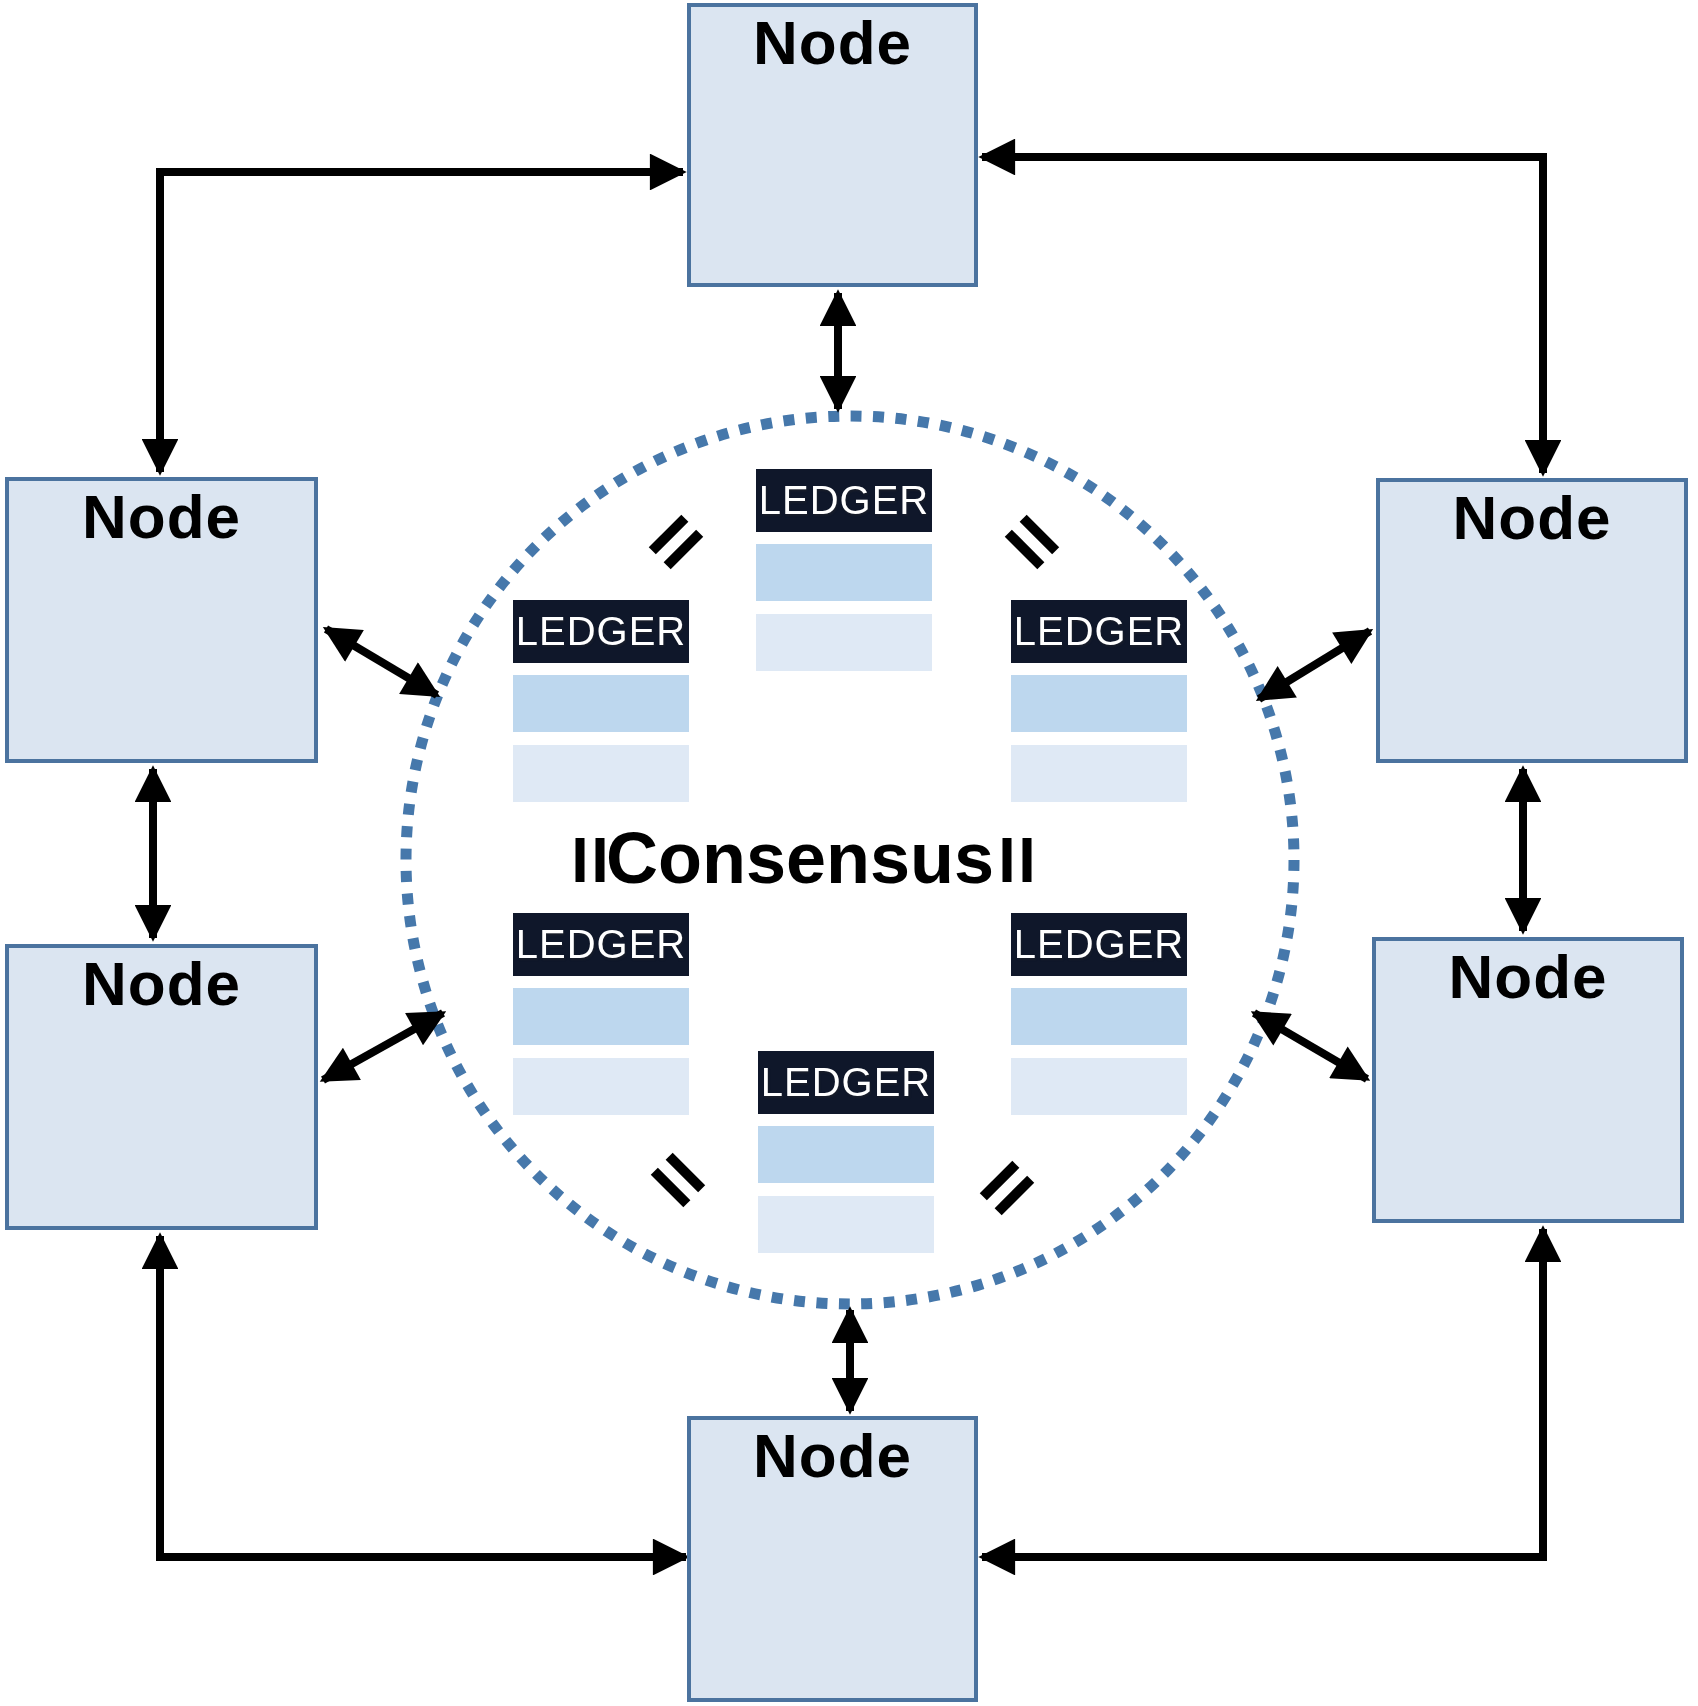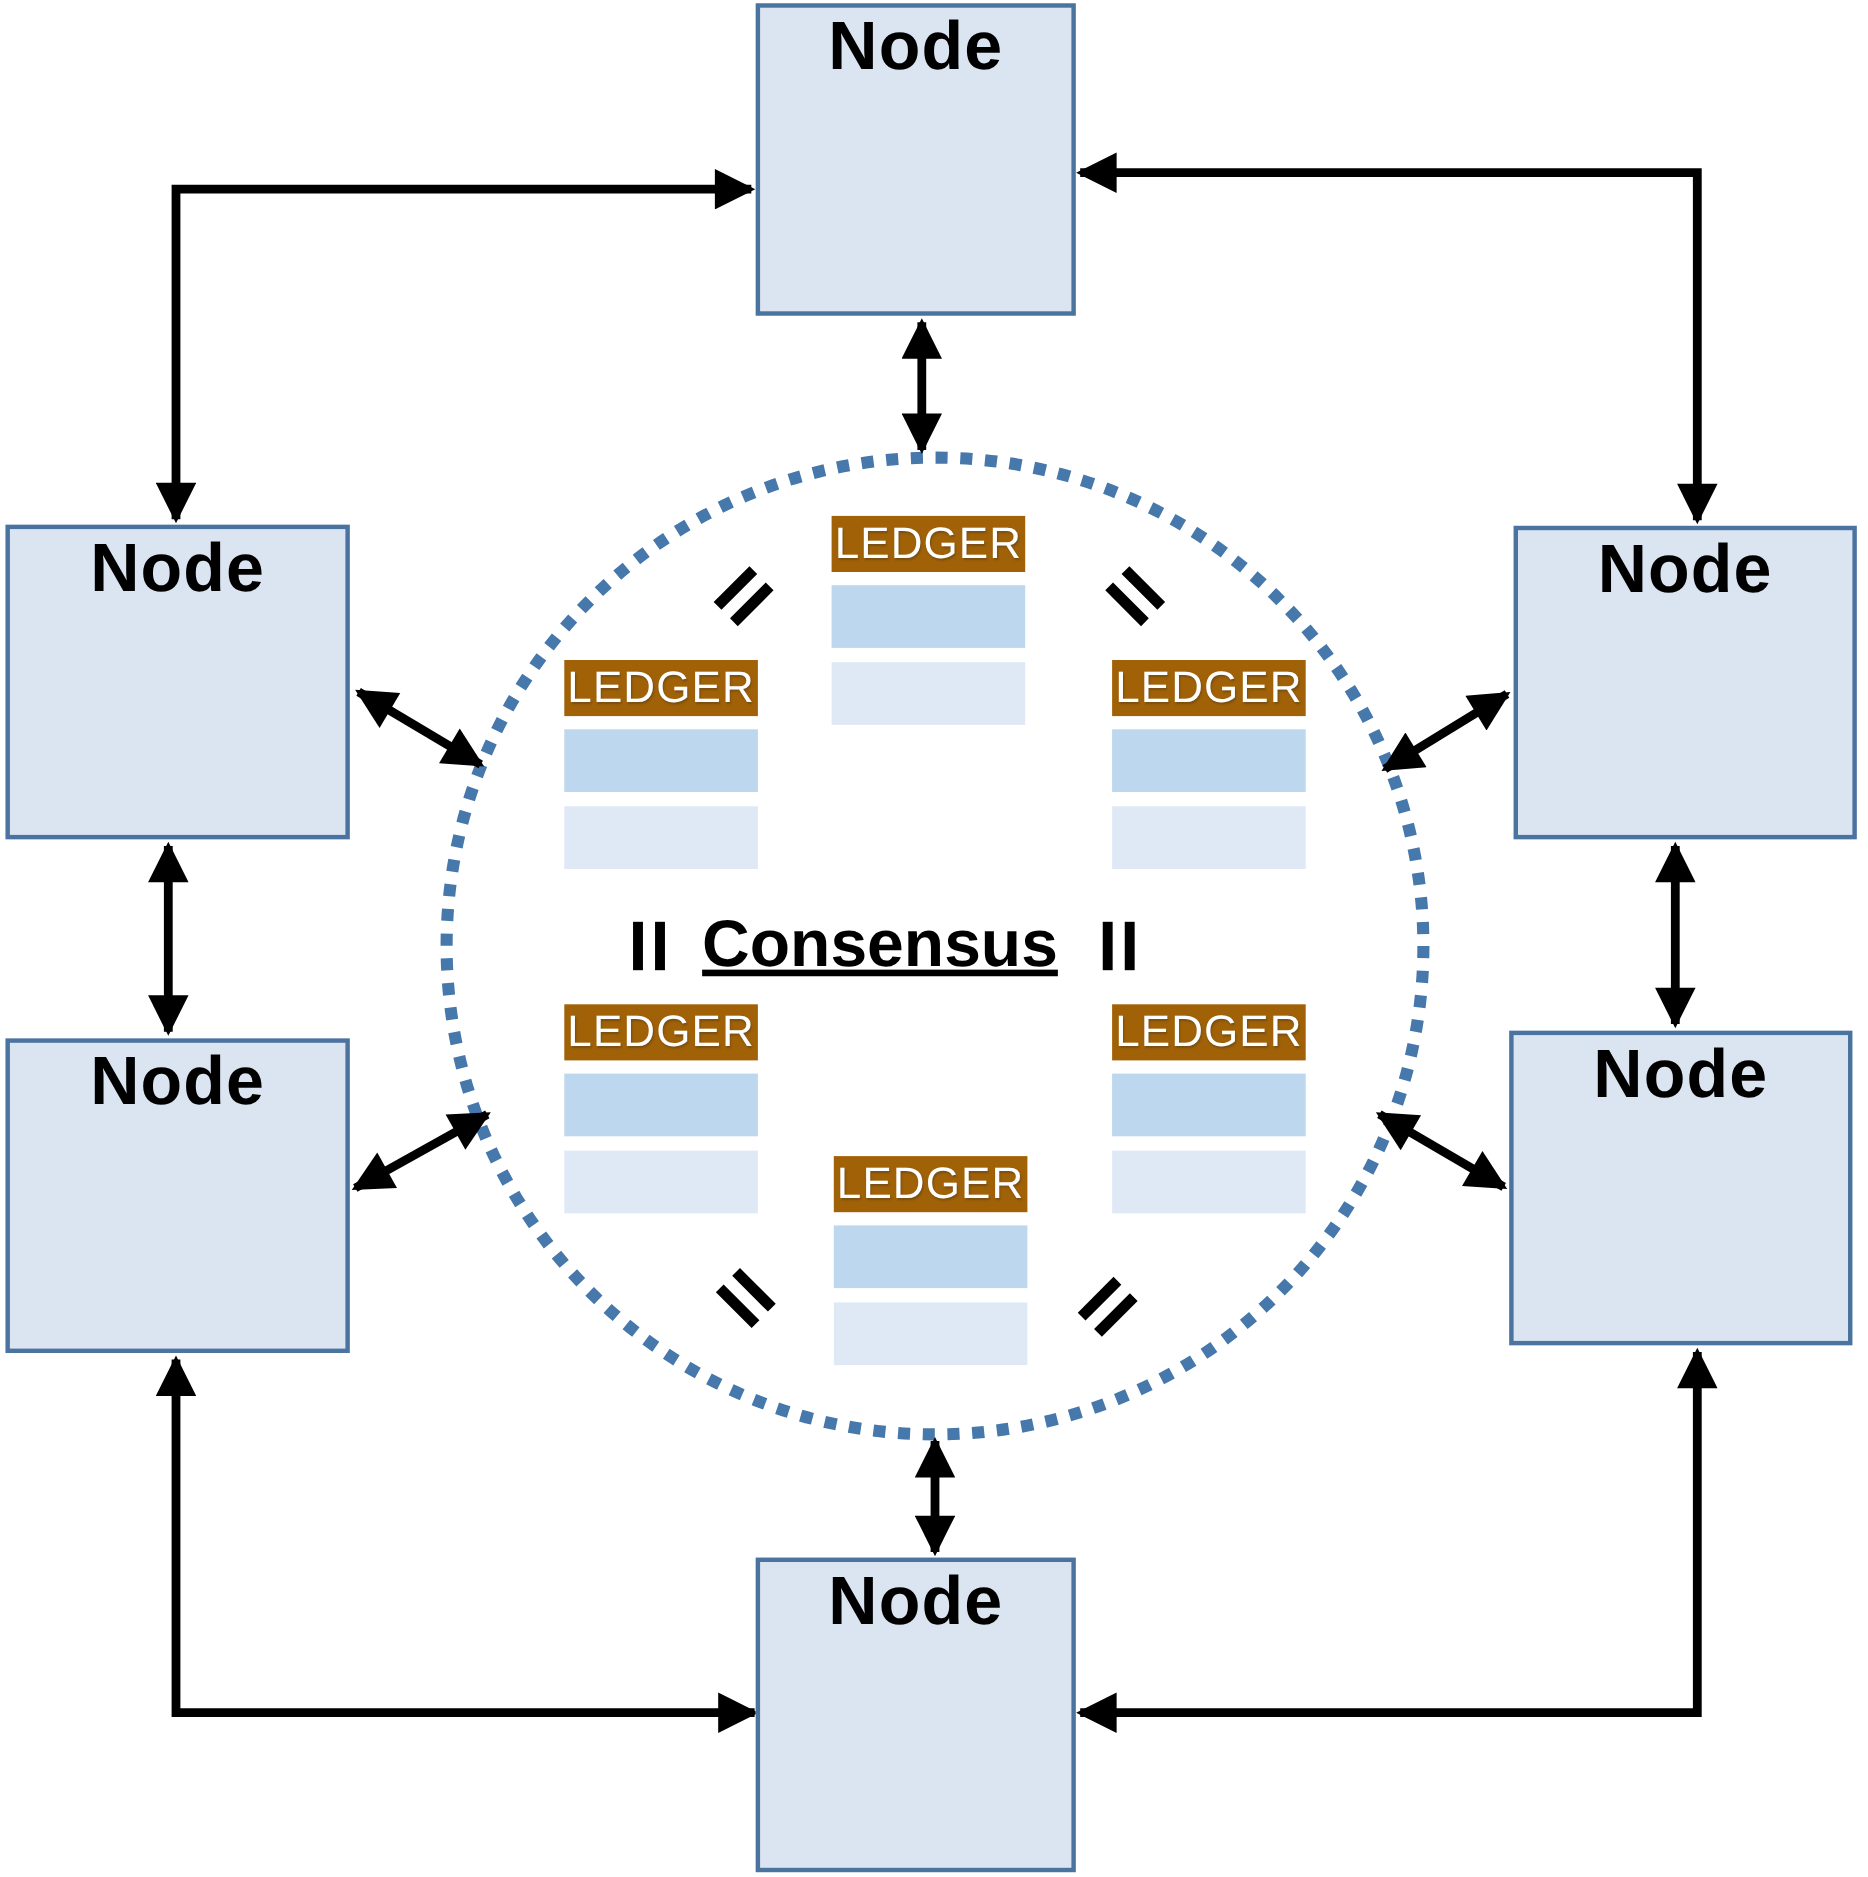--- a/index.html
+++ b/index.html
@@ -25,42 +25,41 @@
   }
   .nb-top          { left:687px;  top:3px;    width:291px; height:284px; }
   .nb-left-upper   { left:5px;    top:477px;  width:313px; height:286px; }
   .nb-left-lower   { left:5px;    top:944px;  width:313px; height:286px; }
   .nb-right-upper  { left:1376px; top:478px;  width:312px; height:285px; }
   .nb-right-lower  { left:1372px; top:937px;  width:312px; height:286px; }
   .nb-bottom       { left:687px;  top:1416px; width:291px; height:286px; }
 
   .ledger { position:absolute; width:176px; }
   .ledger .hdr {
-    height:51px; background:#a16207; color:#ffffff;
+    height:63px; background:#0f172a; color:#ffffff;
     font-size:40px; letter-spacing:1px;
     display:flex; align-items:center; justify-content:center;
     text-shadow:1px 2px 2px rgba(40,40,40,0.35);
     margin-bottom:12px;
   }
   .ledger .row1 { height:57px; background:#bdd7ee; margin-bottom:13px; }
   .ledger .row2 { height:57px; background:#dfe9f5; }
 
   .lg-top-center    { left:756px;  top:469px; }
   .lg-mid-left      { left:513px;  top:600px; }
   .lg-mid-right     { left:1011px; top:600px; }
   .lg-bottom-left   { left:513px;  top:913px; }
   .lg-bottom-right  { left:1011px; top:913px; }
   .lg-bottom-center { left:758px;  top:1051px; }
 
   .consensus-label {
     position:absolute; left:800px; top:858px;
     transform:translate(-50%,-50%);
-    font-size:60px; font-weight:bold; color:#000;
+    font-size:72px; font-weight:bold; color:#000;
     white-space:nowrap;
-    text-decoration:underline;
   }
 
   .eq {
     position:absolute;
     display:flex; flex-direction:column; gap:11px;
   }
   .eq .bar { width:46px; height:10px; background:#000; }
   .eq-top-left     { left:676px;  top:542px;  transform:translate(-50%,-50%) rotate(-45deg); }
   .eq-top-right    { left:1032px; top:542px;  transform:translate(-50%,-50%) rotate(45deg); }
   .eq-mid-left     { left:590px;  top:860px;  transform:translate(-50%,-50%) rotate(90deg); }

